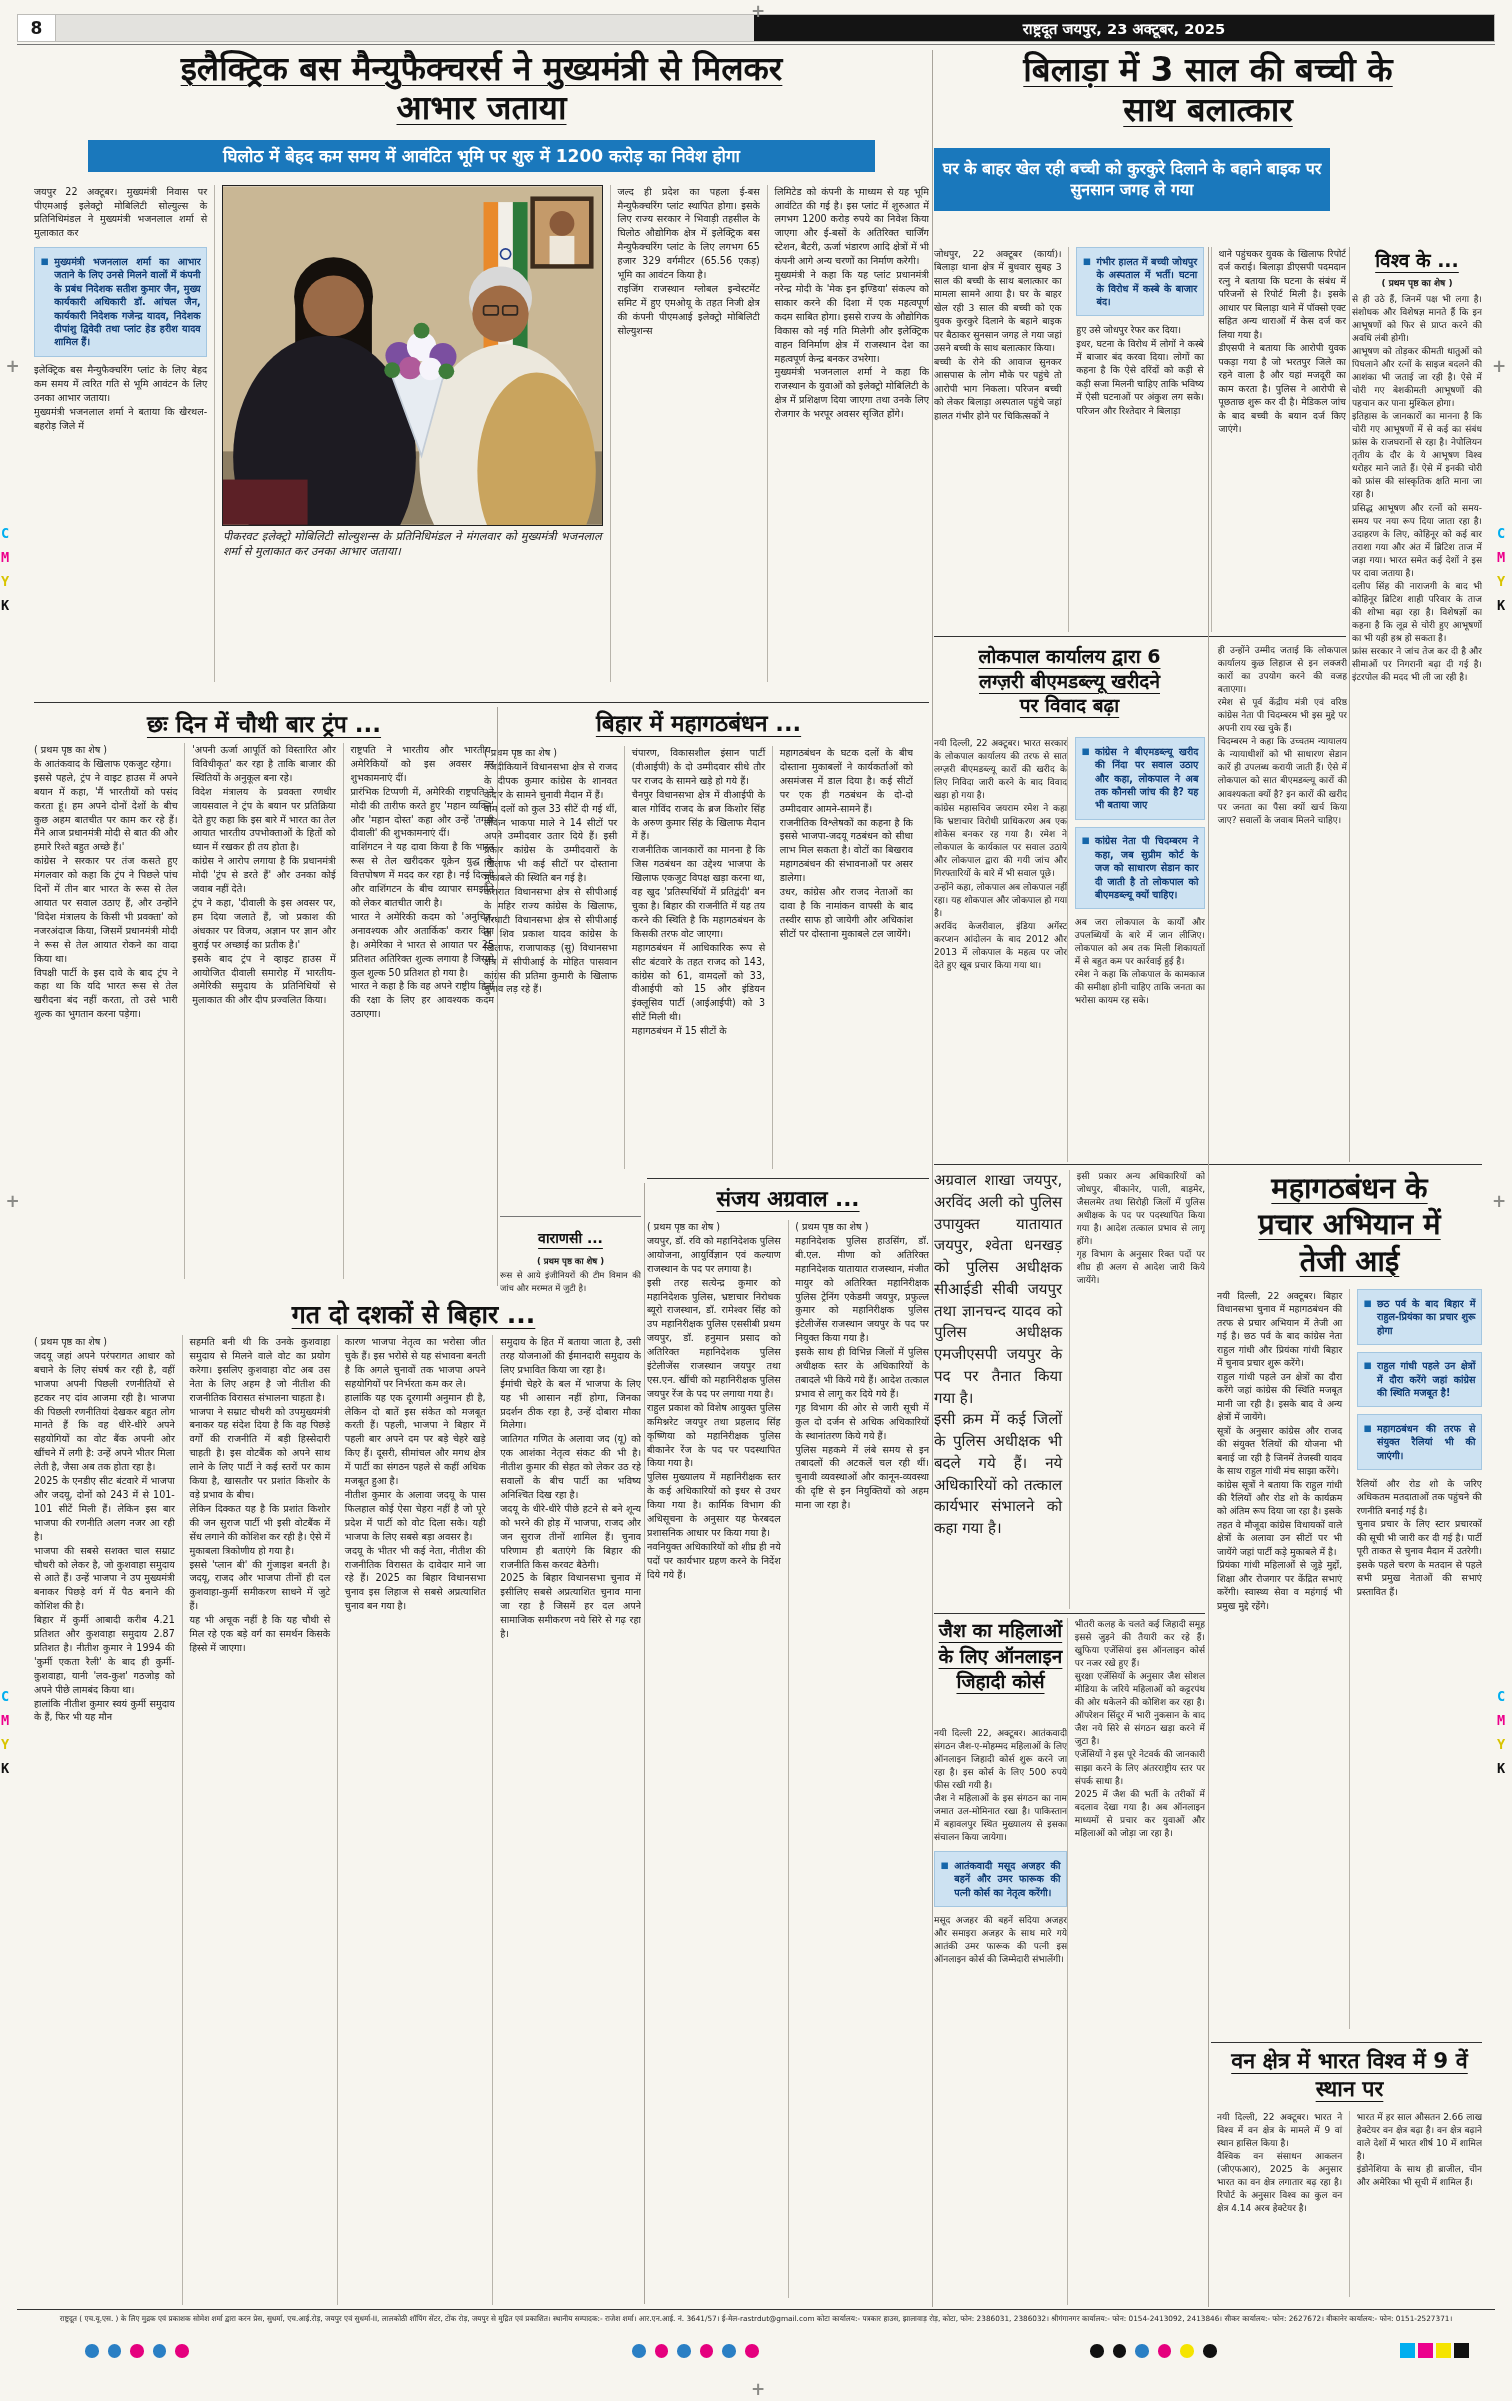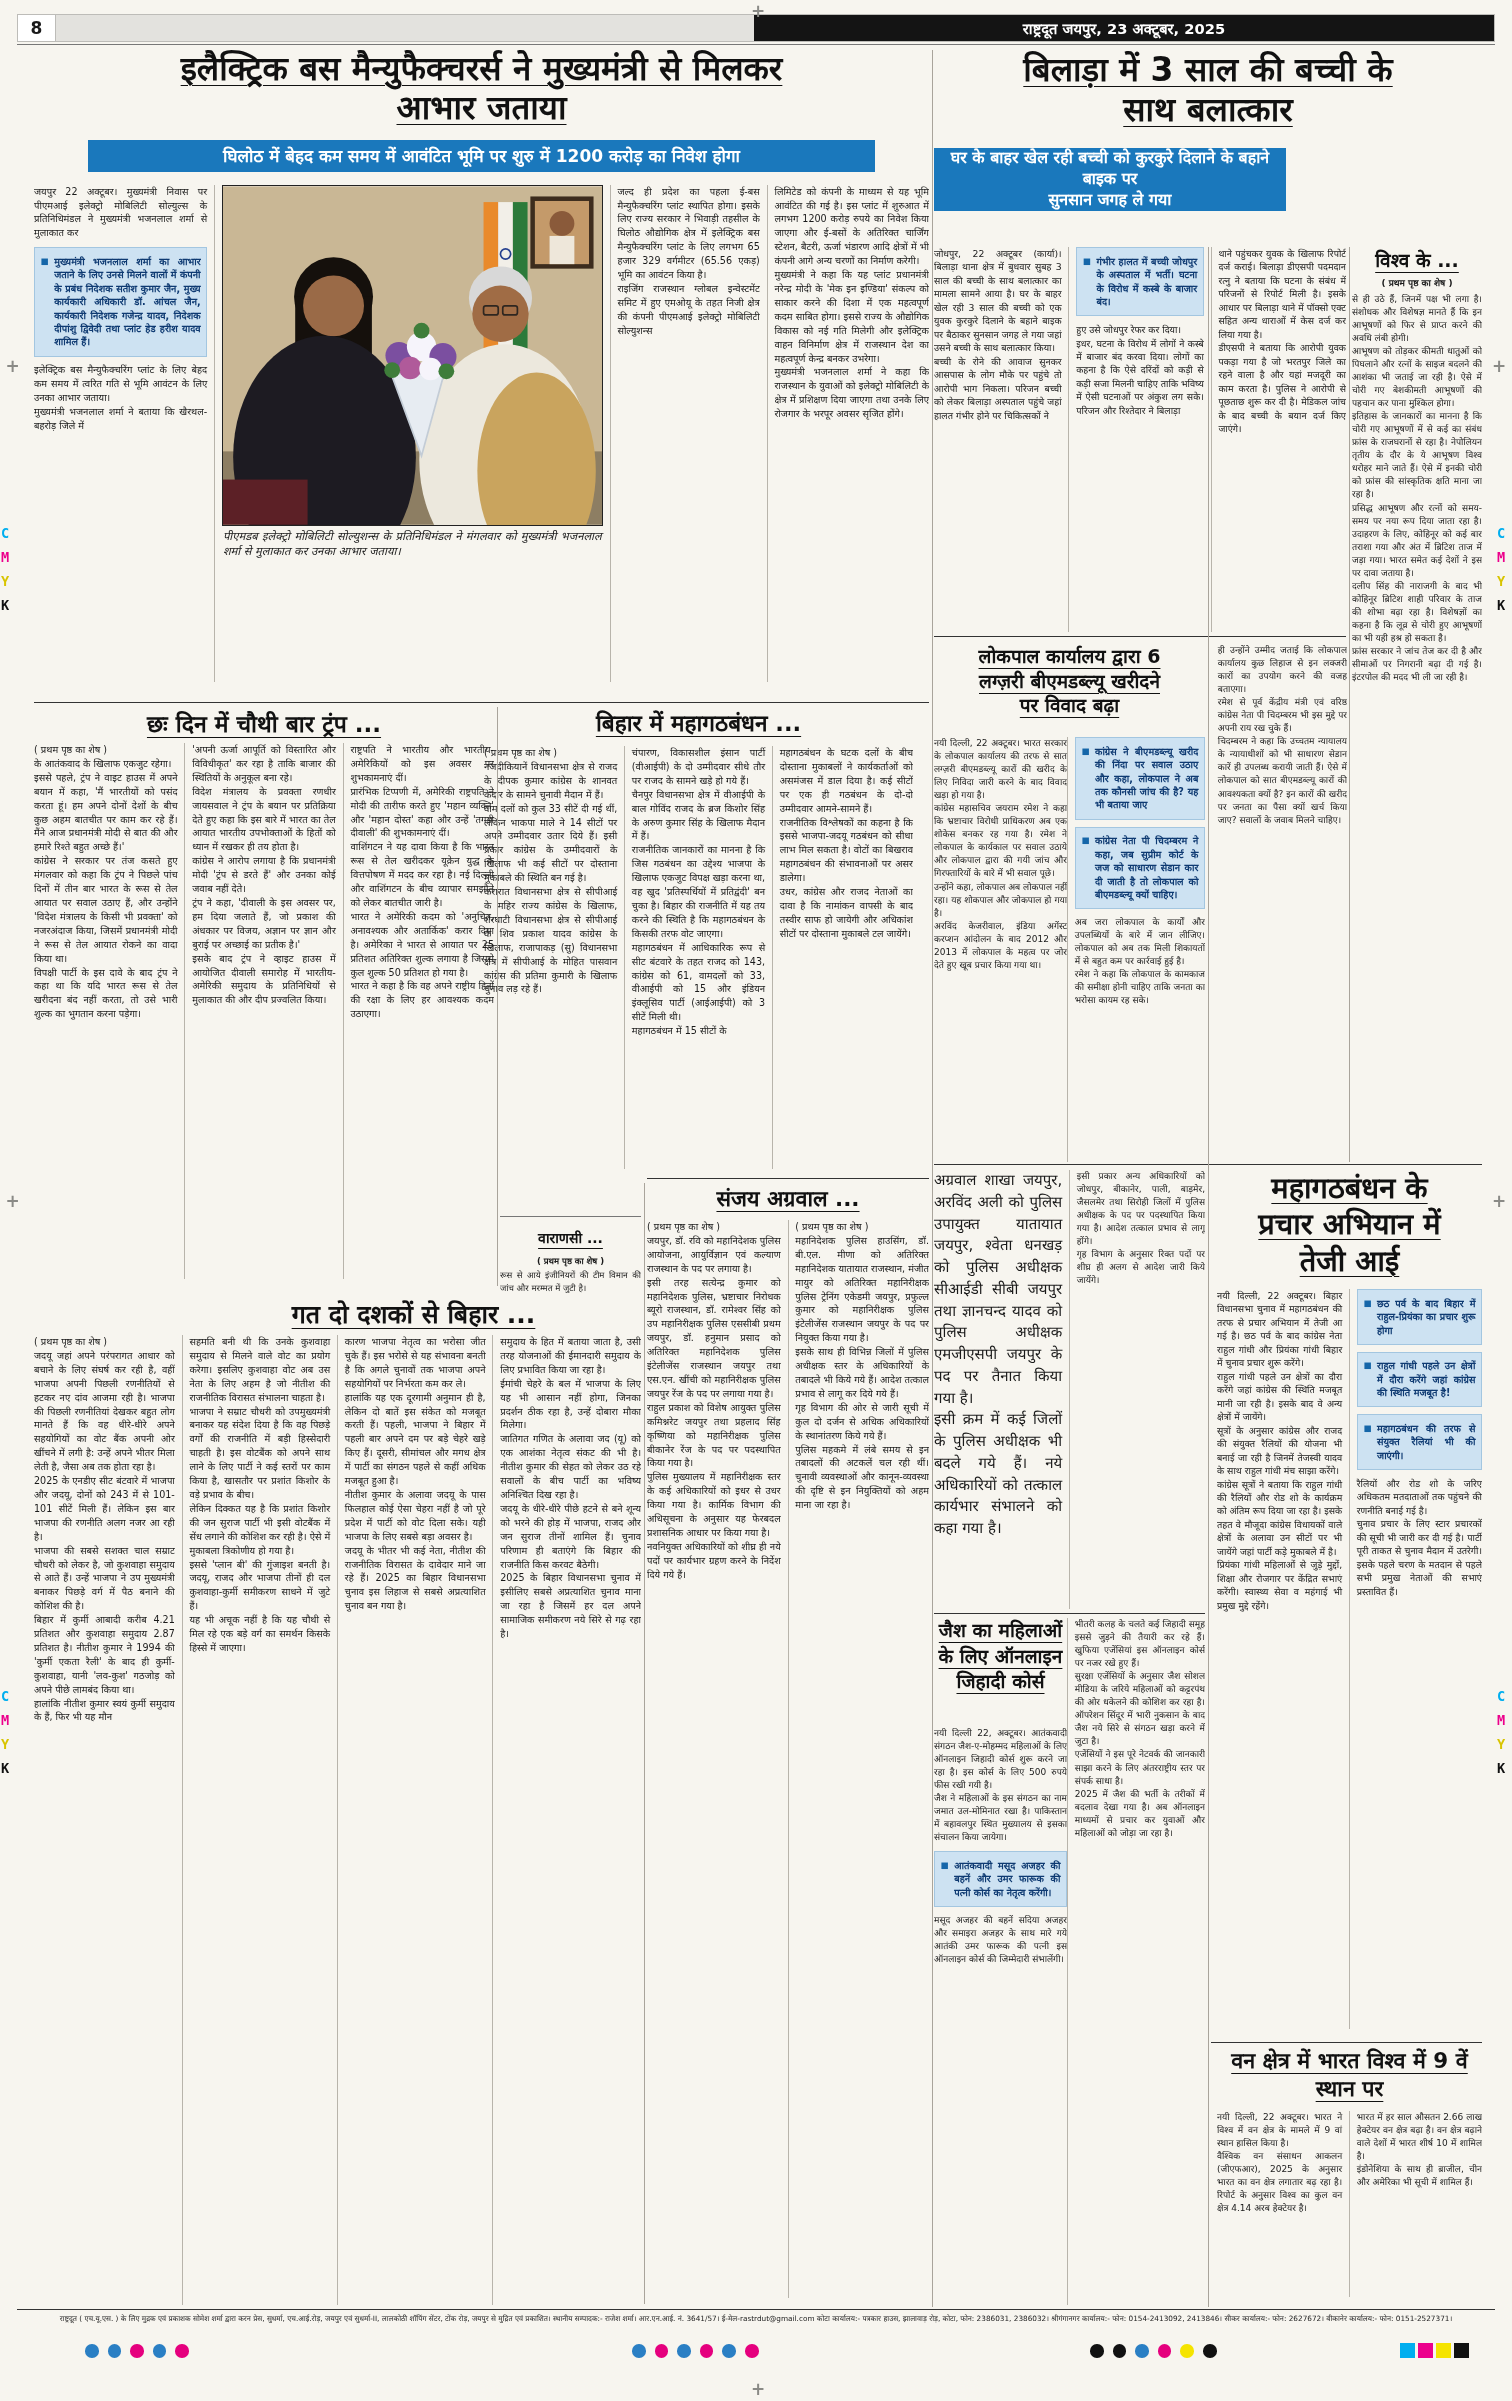--- a/index.html
+++ b/index.html
@@ -101,40 +101,40 @@
               <circle cx="390" cy="302" r="24" fill="#7b4fa0"></circle>
               <circle cx="332" cy="322" r="20" fill="#b05a9a"></circle>
               <circle cx="368" cy="324" r="20" fill="#f6f4fb"></circle>
               <circle cx="300" cy="326" r="14" fill="#3e7d3a"></circle>
               <circle cx="396" cy="328" r="14" fill="#3e7d3a"></circle>
               <circle cx="352" cy="256" r="14" fill="#3e7d3a"></circle>
             </g>
             <rect x="0" y="520" width="150" height="80" fill="#5c2026"></rect>
           </svg>
         </div>
-        <figcaption class="caption">पीएमडब इलेक्ट्रो मोबिलिटी सोल्युशन्स के प्रतिनिधिमंडल ने मंगलवार को मुख्यमंत्री भजनलाल शर्मा से मुलाकात कर उनका आभार जताया।</figcaption>
+        <figcaption class="caption">पीकरवट इलेक्ट्रो मोबिलिटी सोल्युशन्स के प्रतिनिधिमंडल ने मंगलवार को मुख्यमंत्री भजनलाल शर्मा से मुलाकात कर उनका आभार जताया।</figcaption>
       </figure>
       <div style="flex:0 0 157px;padding:0 6.8px;border-right:0.6px solid #b8b4ab;box-sizing:border-box">
         <p class="bodytext">जल्द ही प्रदेश का पहला ई-बस मैन्युफैक्चरिंग प्लांट स्थापित होगा। इसके लिए राज्य सरकार ने भिवाड़ी तहसील के घिलोठ औद्योगिक क्षेत्र में इलेक्ट्रिक बस मैन्युफैक्चरिंग प्लांट के लिए लगभग 65 हजार 329 वर्गमीटर (65.56 एकड़) भूमि का आवंटन किया है।
 राइजिंग राजस्थान ग्लोबल इन्वेस्टमेंट समिट में हुए एमओयू के तहत निजी क्षेत्र की कंपनी पीएमआई इलेक्ट्रो मोबिलिटी सोल्युशन्स</p>
       </div>
       <div style="flex:1;padding-left:6.8px;box-sizing:border-box">
         <p class="bodytext">लिमिटेड को कंपनी के माध्यम से यह भूमि आवंटित की गई है। इस प्लांट में शुरुआत में लगभग 1200 करोड़ रुपये का निवेश किया जाएगा और ई-बसों के अतिरिक्त चार्जिंग स्टेशन, बैटरी, ऊर्जा भंडारण आदि क्षेत्रों में भी कंपनी आगे अन्य चरणों का निर्माण करेगी।
 मुख्यमंत्री ने कहा कि यह प्लांट प्रधानमंत्री नरेन्द्र मोदी के 'मेक इन इण्डिया' संकल्प को साकार करने की दिशा में एक महत्वपूर्ण कदम साबित होगा। इससे राज्य के औद्योगिक विकास को नई गति मिलेगी और इलेक्ट्रिक वाहन विनिर्माण क्षेत्र में राजस्थान देश का महत्वपूर्ण केन्द्र बनकर उभरेगा।
 मुख्यमंत्री भजनलाल शर्मा ने कहा कि राजस्थान के युवाओं को इलेक्ट्रो मोबिलिटी के क्षेत्र में प्रशिक्षण दिया जाएगा तथा उनके लिए रोजगार के भरपूर अवसर सृजित होंगे।</p>
       </div>
     </div>
   </section>
   <div class="rule-h" style="left:34px;top:702px;width:895px"></div>
 
   <section class="abs" style="left:934px;top:50px;width:548px;height:95px">
     <h1 class="headline" style="font-size:33px;line-height:1.2;margin:0">बिलाड़ा में 3 साल की बच्ची के
 साथ बलात्कार</h1>
   </section>
-  <div class="bluebar abs" style="left:934px;top:148px;width:352px;height:63px;font-size:16px">घर के बाहर खेल रही बच्ची को कुरकुरे दिलाने के बहाने बाइक पर
+  <div class="bluebar abs" style="left:934px;top:148px;width:396px;height:63px;font-size:16px">घर के बाहर खेल रही बच्ची को कुरकुरे दिलाने के बहाने बाइक पर
 सुनसान जगह ले गया</div>
   <section class="abs" style="left:934px;top:247px;width:412px;height:385px">
     <div class="cols">
       <div class="col">
         <p class="bodytext" style="font-size:9.3px">जोधपुर, 22 अक्टूबर (कार्या)। बिलाड़ा थाना क्षेत्र में बुधवार सुबह 3 साल की बच्ची के साथ बलात्कार का मामला सामने आया है। घर के बाहर खेल रही 3 साल की बच्ची को एक युवक कुरकुरे दिलाने के बहाने बाइक पर बैठाकर सुनसान जगह ले गया जहां उसने बच्ची के साथ बलात्कार किया।
 बच्ची के रोने की आवाज सुनकर आसपास के लोग मौके पर पहुंचे तो आरोपी भाग निकला। परिजन बच्ची को लेकर बिलाड़ा अस्पताल पहुंचे जहां हालत गंभीर होने पर चिकित्सकों ने</p>
       </div>
       <div class="col">
         <div class="bluebox" style="margin-top:0">
           <span class="sq">■</span>

